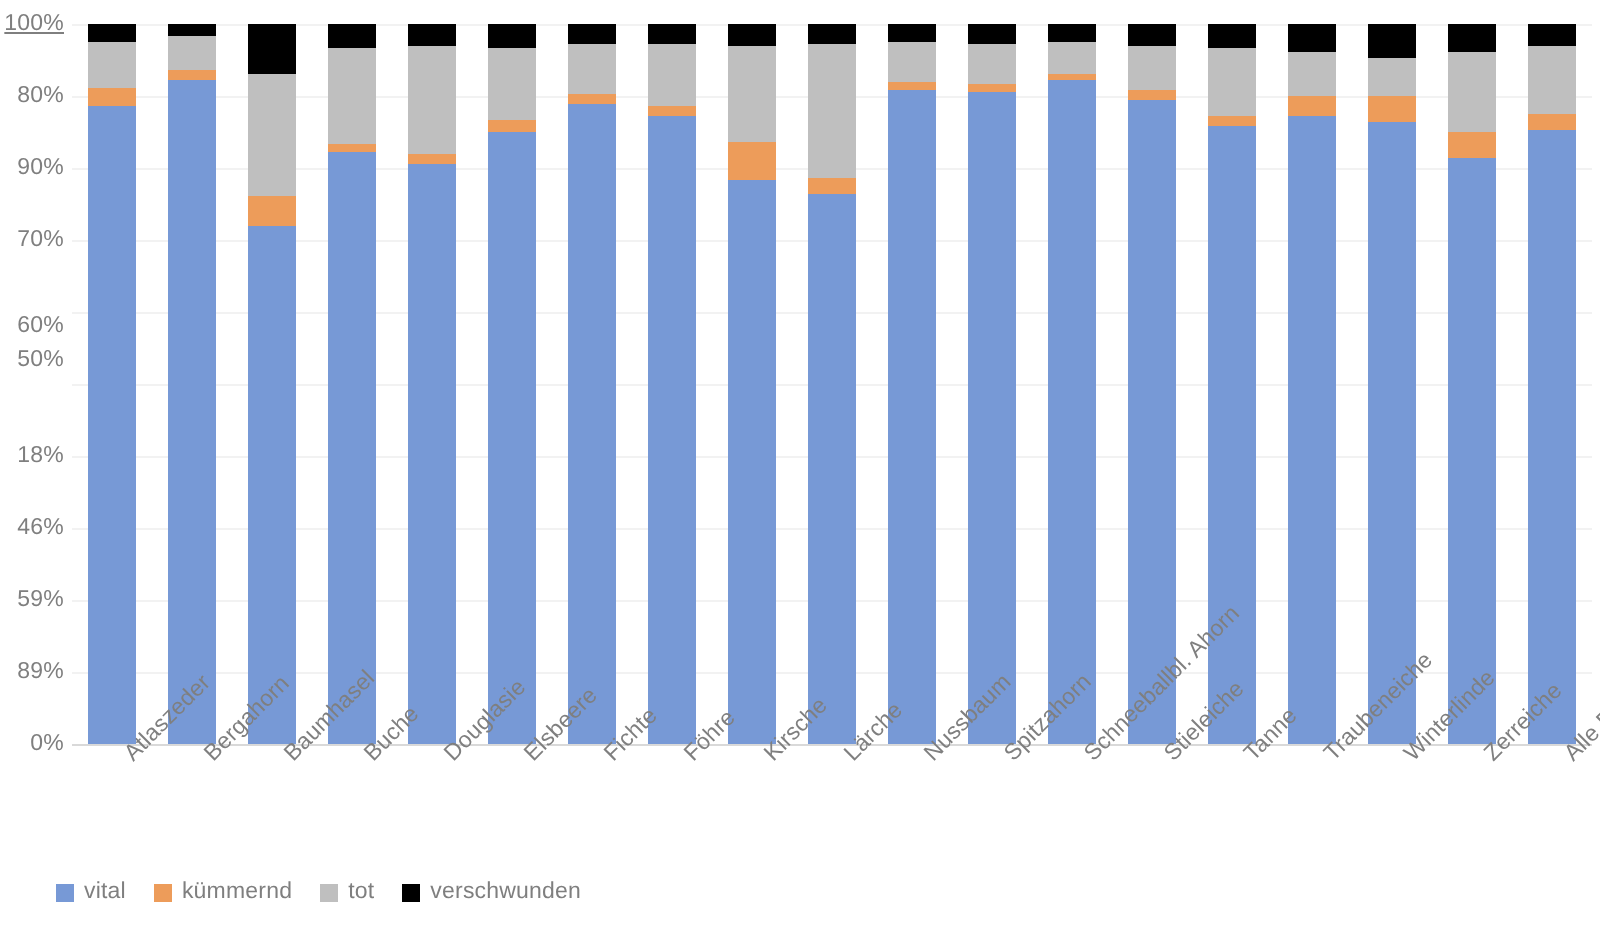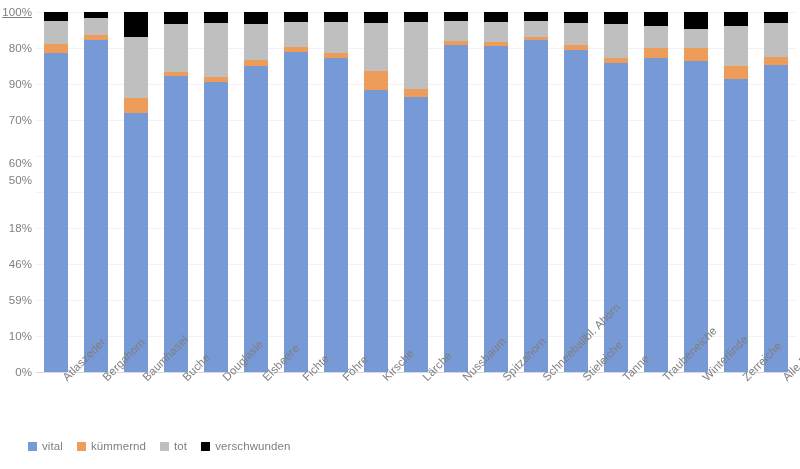--- a/index.html
+++ b/index.html
@@ -137,21 +137,21 @@
     letter-spacing: 0.1px;
   }
 </style>
 </head>
 <body>
 
 <div id="chart-root">
 
   <div id="y-axis">
       <div class="y-tick-label" style="top: 372px;">0%</div>
-      <div class="y-tick-label" style="top: 336px;">10%</div>
+      <div class="y-tick-label" style="top: 336px;">89%</div>
       <div class="y-tick-label" style="top: 300px;">59%</div>
       <div class="y-tick-label" style="top: 264px;">46%</div>
       <div class="y-tick-label" style="top: 228px;">18%</div>
       <div class="y-tick-label" style="top: 180px;">50%</div>
       <div class="y-tick-label" style="top: 163px;">60%</div>
       <div class="y-tick-label" style="top: 120px;">70%</div>
       <div class="y-tick-label" style="top: 84px;">90%</div>
       <div class="y-tick-label" style="top: 48px;">80%</div>
       <div class="y-tick-label" style="top: 12px; text-decoration: underline;">100%</div>
     </div>

